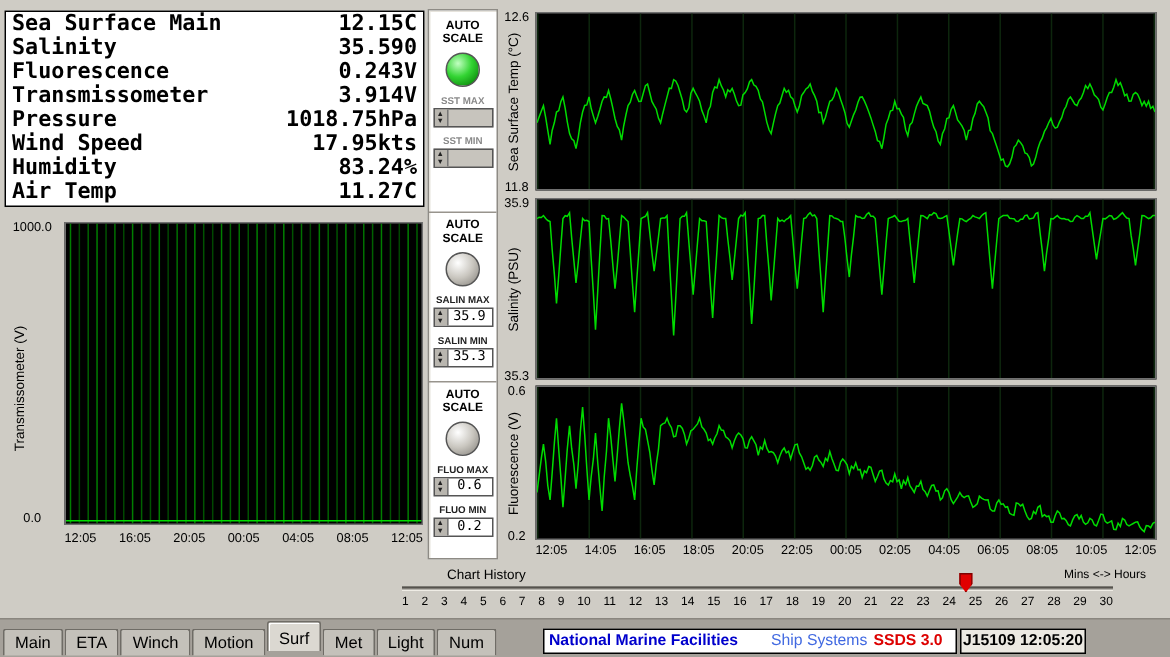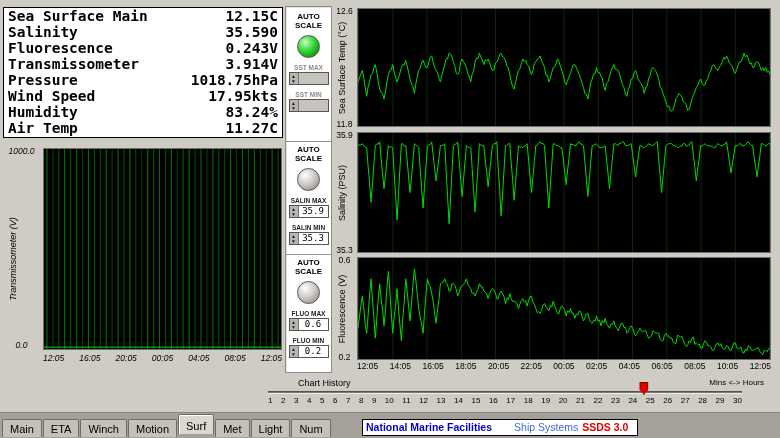--- a/index.html
+++ b/index.html
@@ -15,21 +15,21 @@
 
   
   .plot{position:absolute;background:#000;border:1px solid #6f6f6f;}
   .ylab{position:absolute;top:50%;transform:translate(-50%,-50%) rotate(-90deg);
     font-size:9px;white-space:nowrap;color:#000;}
   .ytick{position:absolute;left:0;text-align:center;font-size:8.5px;line-height:10px;color:#000;}
   .xticks{position:absolute;display:flex;justify-content:space-between;font-size:8.5px;color:#000;}
   .xticks span{white-space:nowrap;}
 
   
-  .leftchart{position:absolute;left:3px;top:146px;width:281px;height:226px;font-style:italic;}
+  .leftchart{position:absolute;left:3px;top:146px;width:281px;height:226px;}
   .leftchart .ylab{left:10px;}
   .leftchart .ytick{width:37px;}
   .leftchart .plot{left:40px;top:2px;width:239px;height:202px;}
   .leftchart .xticks{left:40px;top:207px;width:239px;height:12px;}
 
   
   .rchart{position:absolute;left:334px;width:438px;}
   .rchart .ylab{left:8px;}
   .rchart .ytick{width:21px;}
   .rchart .plot{left:23px;top:0;width:414px;height:100%;}
@@ -382,15 +382,16 @@
     <div class="mode-label">Mins &lt;-&gt; Hours</div>
   </div>
 
   <div class="tabstrip">
     <div class="tabs"><div class="tab">Main</div><div class="tab">ETA</div><div class="tab">Winch</div><div class="tab">Motion</div><div class="tab active">Surf</div><div class="tab">Met</div><div class="tab">Light</div><div class="tab">Num</div></div>
   </div>
 
   <div class="brandbox">
     <span class="brand-main">National Marine Facilities</span><span class="brand-sub">Ship Systems</span><span class="brand-ver">SSDS 3.0</span>
   </div>
+  <div class="clockbox">J15109 12:05:20</div>
   <div class="stopbtn">STOP</div>
 
 </div>
 
 </body></html>

